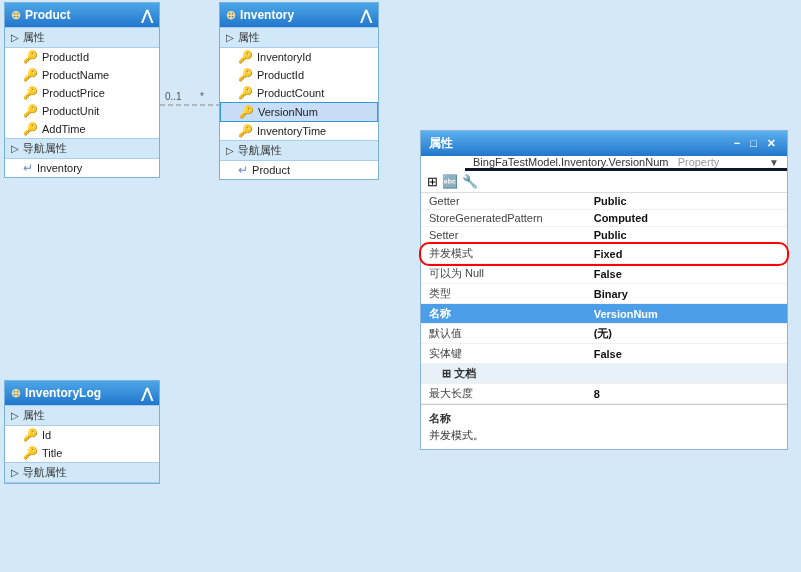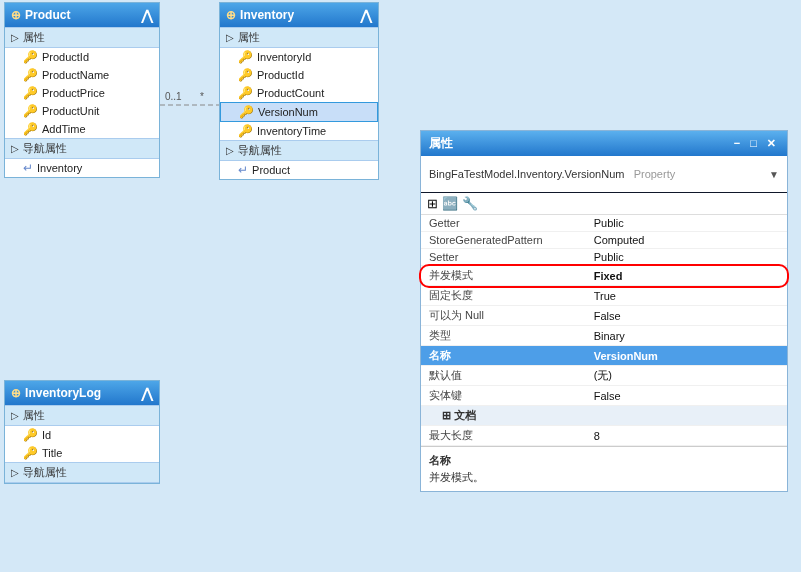--- a/index.html
+++ b/index.html
@@ -106,27 +106,28 @@
 
     .properties-header .ctrl-btn {
       color: white;
       font-size: 11px;
       cursor: pointer;
       padding: 0 3px;
     }
 
     .prop-subtitle {
       background: white;
-      padding: 12px 8px;
+      padding: 0 8px;
       font-size: 11px;
       color: #333;
-      border-bottom: 1px solid #0f172a;
+      border-bottom: 3px solid #0f172a;
       display: flex;
       align-items: center;
       justify-content: space-between;
+      margin-left: 44px;
     }
 
     .prop-subtitle .subtitle-text {
       font-size: 11px;
     }
 
     .prop-toolbar {
       padding: 3px 6px;
       display: flex;
       align-items: center;
@@ -145,21 +146,21 @@
       border-bottom: 1px solid #f0f0f0;
       vertical-align: middle;
     }
 
     .prop-table tr td:first-child {
       color: #444;
       width: 45%;
     }
 
     .prop-table tr td:last-child {
-      font-weight: normal;
+      font-weight: bold;
       color: #111;
     }
 
     .prop-table tr.section-row td {
       background: #e8f0f8;
       font-weight: bold;
       color: #333;
       padding: 2px 21px;
     }
 
@@ -326,24 +327,20 @@
       </tr>
       <tr>
         <td>Setter</td>
         <td>Public</td>
       </tr>
       <tr style="outline:2px solid red;border-radius:8px;">
         <td>并发模式</td>
         <td style="font-weight:bold;">Fixed</td>
       </tr>
       <tr>
-        <td>固定长度</td>
-        <td>True</td>
-      </tr>
-      <tr>
         <td>可以为 Null</td>
         <td>False</td>
       </tr>
       <tr>
         <td>类型</td>
         <td>Binary</td>
       </tr>
       <tr style="background:#4d9ee8;">
         <td style="color:white; font-weight:bold;">名称</td>
         <td style="color:white; font-weight:bold;">VersionNum</td>

